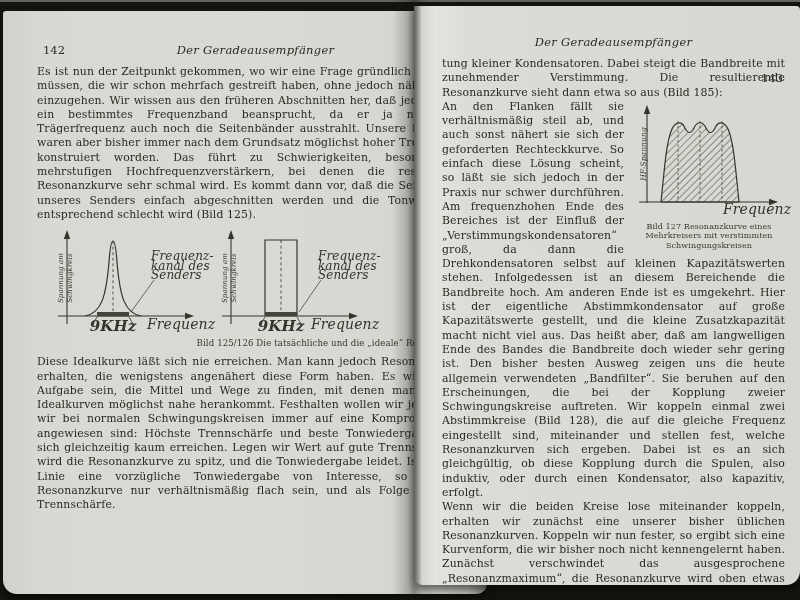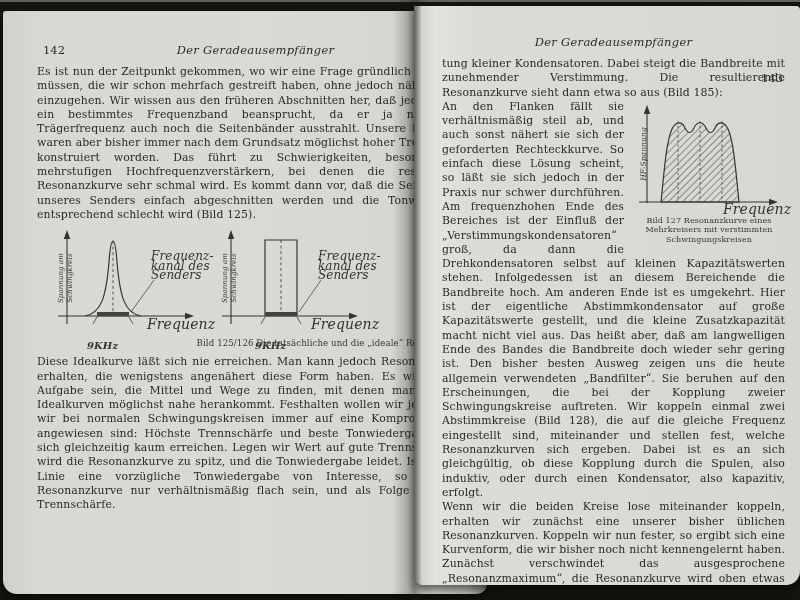--- a/index.html
+++ b/index.html
@@ -27,31 +27,31 @@
   .bodytext p{margin:0;}
   
   .fig125{position:relative;margin:6px 0 5px 0;height:122px;}
   .diagram{position:absolute;top:0;width:168px;height:106px;}
   .d1{left:14px;} .d2{left:178px;}
   .diagram svg{position:absolute;left:0;top:0;}
   .vlabel{position:absolute;width:74px;height:18px;left:-22px;top:41px;
     transform:rotate(-90deg);font-style:italic;font-size:7px;line-height:8.6px;
     text-align:center;white-space:pre-line;color:#34332c;}
   .xlabel{position:absolute;left:96px;top:89px;font-style:italic;font-size:14px;color:#34332c;}
-  .khzlabel{position:absolute;left:36px;width:52px;top:91px;text-align:left;
-    font-style:italic;font-size:10px;font-weight:bold;color:#34332c;margin-top:20px;}
+  .khzlabel{position:absolute;left:36px;width:52px;top:91px;text-align:center;
+    font-style:italic;font-size:15px;font-weight:bold;color:#34332c;}
   .chlabel{position:absolute;left:100px;top:24px;font-style:italic;font-size:12px;
     line-height:9.4px;white-space:pre-line;color:#34332c;}
   .figcap{position:absolute;left:0;right:0;top:108px;text-align:right;font-size:8.6px;color:#3a392f;}
   
   .fig127{float:right;width:152px;margin:2px 0 4px 9px;}
   .fig127 .diag{position:relative;width:152px;height:113px;}
   .fig127 .vlabel{width:82px;height:12px;left:-28px;top:46px;font-size:7.5px;white-space:nowrap;}
   .fig127 .xlabel{left:90px;top:100px;}
-  .cap127{margin-top:1px;text-align:center;font-size:8px;line-height:9.6px;
+  .cap127{margin-top:7px;text-align:center;font-size:8px;line-height:9.6px;
     white-space:pre-line;color:#3a392f;}
   .ink{stroke:#35342c;fill:none;}
 </style>
 </head>
 <body>
 
 <div class="photo">
 
   <div class="page page-left">
     <div class="content-l">

